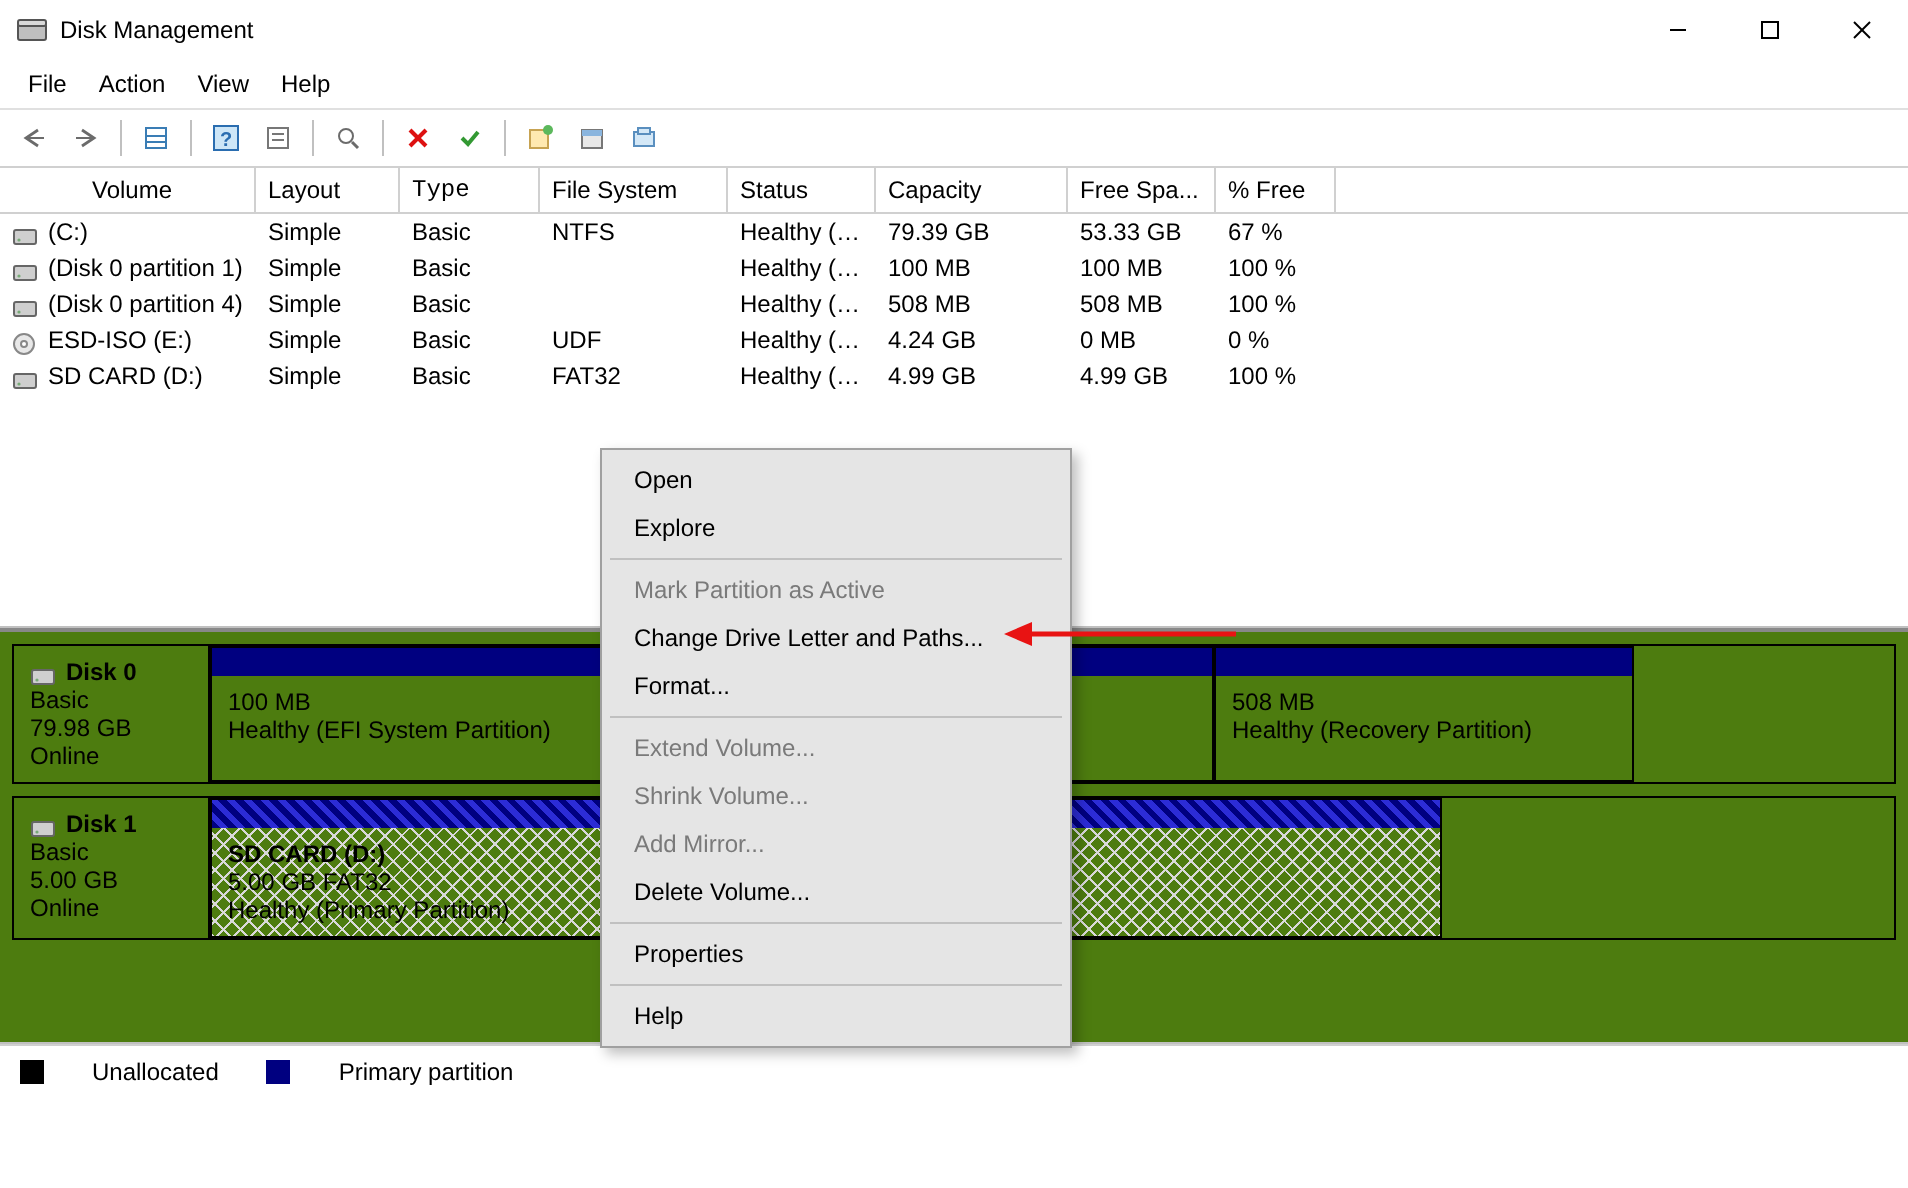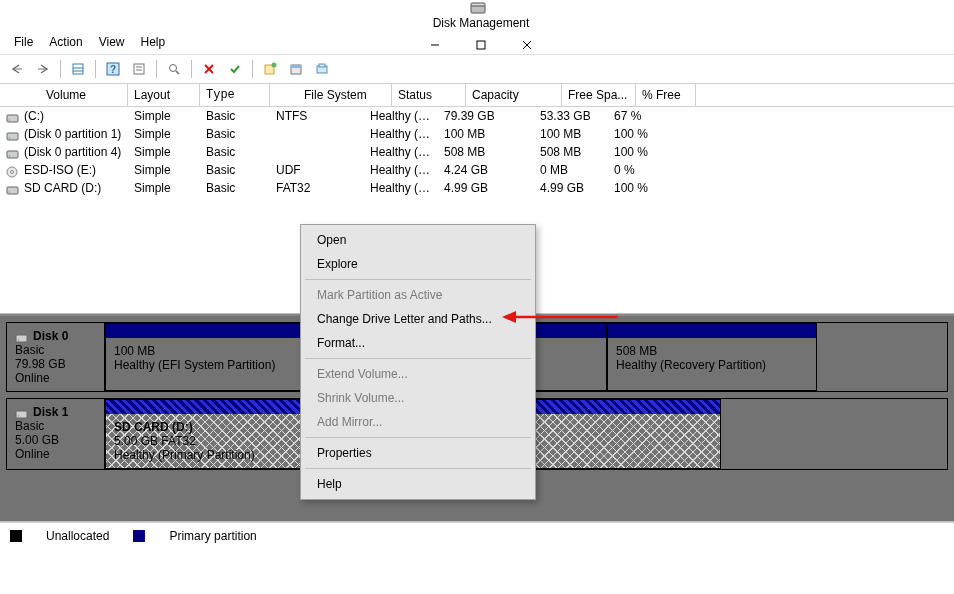--- a/index.html
+++ b/index.html
@@ -1,33 +1,33 @@
 <!DOCTYPE html>
 <html><head>
 <meta charset="utf-8">
 <style>
   * { box-sizing: border-box; margin: 0; padding: 0; }
   body { font-family: "Segoe UI", Tahoma, sans-serif; font-size: 12px; color: #000; background: #fff; width: 954px; height: 594px; overflow: hidden; position: relative; }
-  .titlebar { display: flex; align-items: center; height: 30px; padding: 0 0 0 8px; flex-direction: column; }
+  .titlebar { display: flex; align-items: center; height: 30px; padding: 0 0 0 8px; }
   .titlebar-icon { width: 16px; height: 16px; margin-right: 6px; display:inline-block;}
   .titlebar-title { flex: 1; font-size: 12px; }
   .window-controls { display: flex; }
   .winbtn { width: 46px; height: 30px; display:flex; align-items:center; justify-content:center; font-family: "Segoe UI Symbol", sans-serif; font-size:10px; }
   .menubar { display:flex; gap: 0; padding: 2px 6px; font-size:12px; }
   .menubar span { padding: 3px 8px; }
   .toolbar { display:flex; align-items:center; gap:4px; padding: 3px 6px; border-top:1px solid #e0e0e0; border-bottom:1px solid #d0d0d0; height:30px;}
   .tbtn { width:22px; height:22px; display:flex; align-items:center; justify-content:center; border:1px solid transparent; }
   .sep { width:1px; height:18px; background:#c0c0c0; margin:0 2px;}
   .list-area { height: 230px; overflow:auto; border-bottom:1px solid #c0c0c0; position:relative;}
   .list-hdr { display:flex; background:#fff; border-bottom:1px solid #d0d0d0; position:sticky; top:0; }
   .hcell { padding:4px 6px; border-right:1px solid #d0d0d0; white-space:nowrap; overflow:hidden; text-overflow:ellipsis; font-size:12px; }
   .row { display:flex; }
   .cell { padding:1px 6px; white-space:nowrap; overflow:hidden; text-overflow:ellipsis; font-size:12px; line-height:16px; }
   .vol-icon { display:inline-block; width:14px; height:10px; margin-right:4px; vertical-align:middle;}
-  .disk-pane { height: 208px; overflow-y:scroll; border-top:2px solid #888; border-bottom:1px solid #c0c0c0; background:#737373;}
+  .disk-pane { height: 208px; overflow-y:scroll; border-top:2px solid #888; border-bottom:1px solid #c0c0c0; background:#4d7c0f;}
   .disk-row { display:flex; border:1px solid #000; margin:6px 6px 4px 6px;}
   .disk-label { width:98px; padding:6px 8px; border-right:1px solid #000;}
   .disk-label .dname { font-weight:bold; }
   .disk-parts { display:flex; flex:1; }
   .part { border:1px solid #000; margin:0; display:flex; flex-direction:column;}
   .part-hdr { height:14px; background:#000080;}
   .part-hdr.sel { background:repeating-linear-gradient(45deg,#000080,#000080 3px,#2c2cd6 3px,#2c2cd6 6px);}
   .part-body { padding:6px 8px; font-size:12px; }
   .part-body.hatched { background-image:repeating-linear-gradient(45deg,#d9d9d9 0,#d9d9d9 1px, transparent 1px, transparent 6px), repeating-linear-gradient(-45deg,#d9d9d9 0,#d9d9d9 1px, transparent 1px, transparent 6px);}
   .legend { display:flex; align-items:center; gap:24px; padding:6px 10px; border-top:1px solid #d0d0d0;}
@@ -149,21 +149,21 @@
         <rect x="4" y="2" width="6" height="3" fill="#d4e8f7" stroke="#5a8fbf"></rect>
       </svg>
     </div>
 </div>
 
 <div class="list-area">
   <div class="list-hdr" id="list-hdr">
       <div class="hcell" style="width: 128px; padding-left: 46px;">Volume</div>
       <div class="hcell" style="width: 72px;">Layout</div>
       <div class="hcell" style="width: 70px; font-family: Liberation Mono, monospace;">Type</div>
-      <div class="hcell" style="width: 94px; margin-left: 28px;">File System</div>
+      <div class="hcell" style="width: 94px;">File System</div>
       <div class="hcell" style="width: 74px;">Status</div>
       <div class="hcell" style="width: 96px;">Capacity</div>
       <div class="hcell" style="width: 74px;">Free Spa...</div>
       <div class="hcell" style="width: 60px;">% Free</div>
     </div>
   <div id="rows">
       <div class="row">
         <div class="cell" style="width: 128px;"><span class="vol-icon"><svg width="14" height="12">
               <rect x="1" y="3" width="11" height="7" rx="1" fill="#cfcfcf" stroke="#666"></rect>
               <circle cx="3.5" cy="8" r="0.8" fill="#7a7"></circle>
@@ -279,20 +279,21 @@
     <div class="mi">Open</div>
     <div class="mi">Explore</div>
     <div class="msep"></div>
     <div class="mi disabled">Mark Partition as Active</div>
     <div class="mi">Change Drive Letter and Paths...</div>
     <div class="mi">Format...</div>
     <div class="msep"></div>
     <div class="mi disabled">Extend Volume...</div>
     <div class="mi disabled">Shrink Volume...</div>
     <div class="mi disabled">Add Mirror...</div>
+    <div class="mi">Delete Volume...</div>
     <div class="msep"></div>
     <div class="mi">Properties</div>
     <div class="msep"></div>
     <div class="mi">Help</div>
   </div>
 
 <svg class="arrow" width="120" height="20">
   <line x1="14" y1="10" x2="118" y2="10" stroke="#e81313" stroke-width="2.5"></line>
   <polygon points="2,10 16,4 16,16" fill="#e81313"></polygon>
 </svg>

